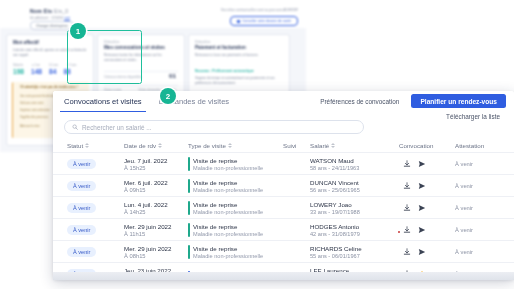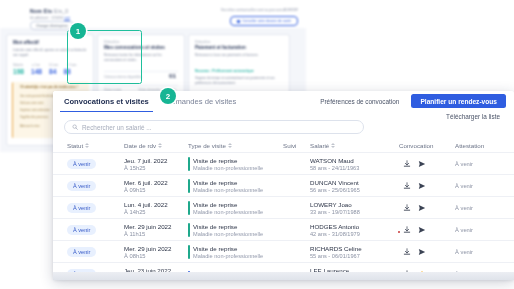--- a/index.html
+++ b/index.html
@@ -76,21 +76,21 @@
     border-radius:3px;
     box-shadow:0 3px 14px rgba(25,35,70,.20), 0 1px 3px rgba(25,35,70,.10);
     overflow:hidden;
   }
   #panelBottomShade{position:absolute;left:53px;top:272px;width:461px;height:8px;
     background:linear-gradient(#eceef3,#dfe3ea);}
 
   .p-head{position:absolute;left:0;top:0;width:461px;height:29px;background:#fff;}
   .tabs{position:absolute;left:7px;top:4px;display:flex;gap:9px;align-items:flex-start;}
   .tab{font-size:7.6px;color:#7b8398;padding:2px 4px 5px 4px;white-space:nowrap;cursor:pointer;}
-  .tab.active{color:#1d2b4f;font-weight:bold;border-bottom:1.6px solid #2f5de0;}
+  .tab.active{color:#1d2b4f;font-weight:normal;border-bottom:1.6px solid #2f5de0;}
 
   .head-btns{position:absolute;right:8px;top:3px;display:flex;flex-direction:column;align-items:flex-end;gap:3px;}
   .hb-row{display:flex;gap:6px;align-items:center;}
   .btn-ghost{font-size:6.4px;color:#4b5468;padding:3px 6px;border-radius:2px;background:#fff;white-space:nowrap;cursor:pointer;}
   .btn-primary{font-size:6.6px;color:#fff;background:#2f5de0;padding:3.5px 9px;border-radius:2.5px;
                font-weight:bold;white-space:nowrap;cursor:pointer;}
   .btn-link{font-size:6.4px;color:#4b5468;padding:2px 6px;white-space:nowrap;cursor:pointer;}
 
   .searchwrap{position:absolute;left:11px;top:29px;width:300px;height:14px;
               border:.7px solid #dde2ec;border-radius:7px;background:#fff;display:flex;align-items:center;gap:4px;padding:0 7px;

